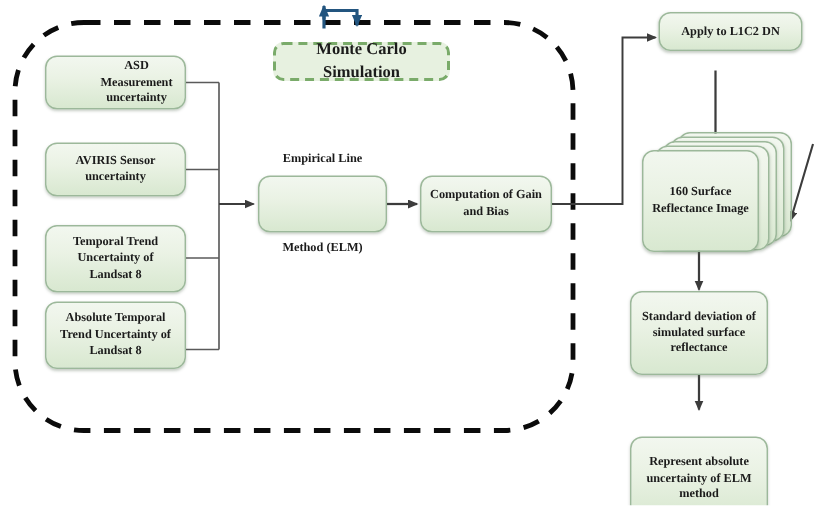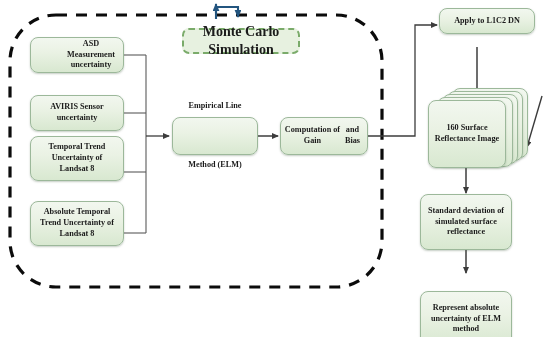--- a/index.html
+++ b/index.html
@@ -42,21 +42,21 @@
     line-height: 1.32;
     padding: 2px 3px;
     z-index: 5;
   }
   .node span { display: block; }
   .node.mc {
     border: 2px dashed #7aab6a;
     background: #e7f1e0;
     box-shadow: none;
     border-radius: 7px;
-    font-size: 14px;
+    font-size: 11px;
     z-index: 6;
   }
   .stack-card {
     position: absolute;
     box-sizing: border-box;
     border: 1px solid #9cb89a;
     border-radius: 8px;
     background: linear-gradient(to bottom, #f2f7ef 0%, #eaf2e4 45%, #d8e8d0 100%);
     box-shadow: 0 1px 2px rgba(90,110,85,0.3);
   }
@@ -115,42 +115,42 @@
   <div class="node" style="left:30px; top:37px; width:94px; height:36px; border:none; background:none; box-shadow:none; flex-direction:column; z-index:6;padding-left:31px;">
     <span>ASD Measurement</span>
     <span>uncertainty</span>
   </div>
 
   <div class="node" style="left:30px; top:95px; width:94px; height:36px; flex-direction:column;">
     <span>AVIRIS  Sensor</span>
     <span>uncertainty</span>
   </div>
 
-  <div class="node" style="left:30px; top:136px; width:94px; height:45px; flex-direction:column;">
+  <div class="node" style="left:30px; top:150px; width:94px; height:45px; flex-direction:column;">
     <span>Temporal Trend</span>
     <span>Uncertainty of</span>
     <span>Landsat 8</span>
   </div>
 
   <div class="node" style="left:30px; top:201px; width:94px; height:45px; flex-direction:column;">
     <span>Absolute Temporal</span>
     <span>Trend Uncertainty of</span>
     <span>Landsat 8</span>
   </div>
 
   <div class="node mc" style="left:182px; top:28px; width:118px; height:26px;">
     <span>Monte Carlo Simulation</span>
   </div>
 
   <div class="node" style="left:172px; top:117px; width:86px; height:38px; flex-direction:column;gap:48px;">
     <span>Empirical Line</span>
     <span>Method (ELM)</span>
   </div>
 
-  <div class="node" style="left:280px; top:117px; width:88px; height:38px; flex-direction:row;">
+  <div class="node" style="left:280px; top:117px; width:88px; height:38px; flex-direction:column;">
     <span>Computation of Gain</span>
     <span>and Bias</span>
   </div>
 
   <div class="node" style="left:439px; top:8px; width:96px; height:26px;">
     <span>Apply to L1C2 DN</span>
   </div>
 
   <div class="stack-card" style="left:452px; top:88px; width:76px; height:70px;"></div>
   <div class="stack-card" style="left:447px; top:91px; width:76px; height:70px;"></div>

